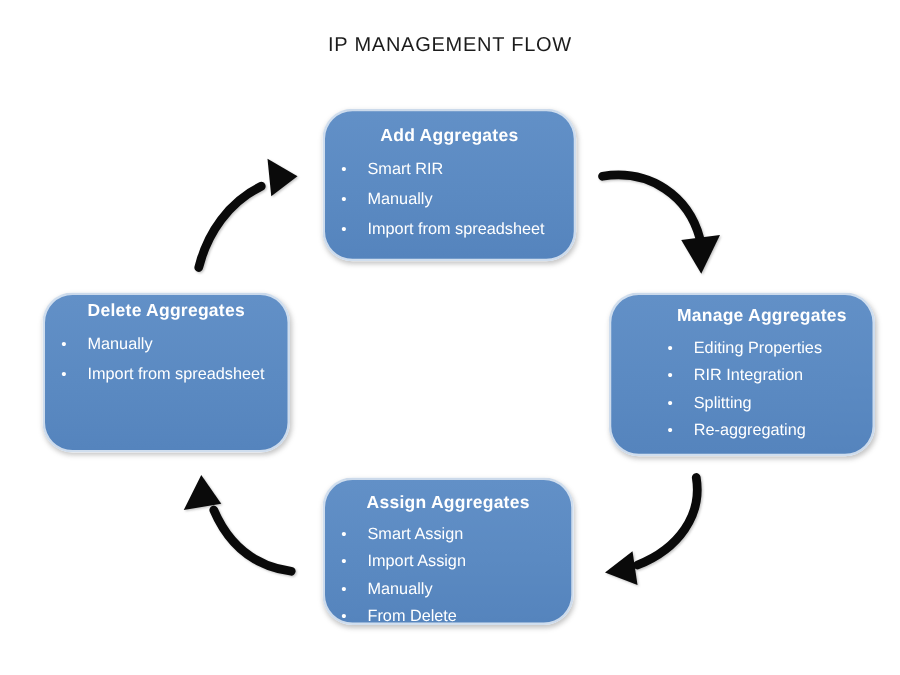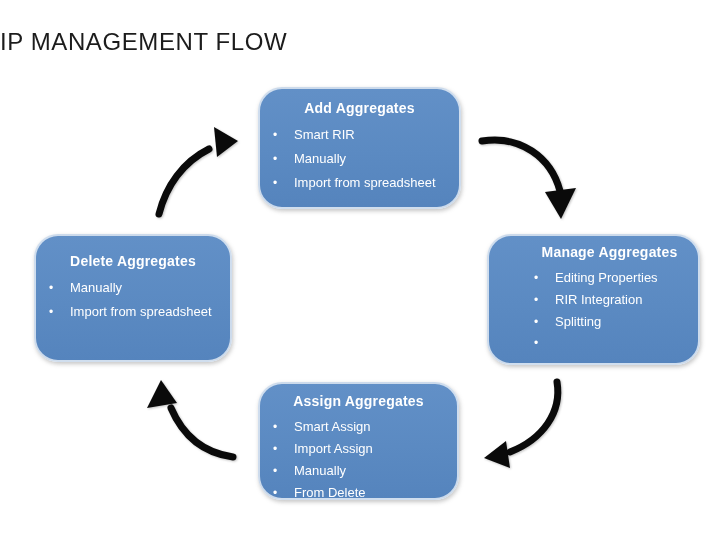--- a/index.html
+++ b/index.html
@@ -11,22 +11,22 @@
   }
   .canvas {
     position: relative;
     width: 720px; height: 540px;
     background: #ffffff;
   }
   .diagram-title {
     position: absolute;
     top: 28px; left: 0;
     width: 720px;
-    text-align: left;
-    font-size: 24px;
+    text-align: center;
+    font-size: 16px;
     font-weight: 400;
     letter-spacing: 0.6px;
     color: #1c1c1c;
   }
   .flow-box {
     position: absolute;
     box-sizing: border-box;
     background: linear-gradient(180deg, #6290c7 0%, #5b8ac2 55%, #5584bd 100%);
     border: 2px solid rgba(255,255,255,0.70);
     border-radius: 24px;
@@ -56,21 +56,21 @@
     box-sizing: border-box;
     font-size: 12px;
     flex: 0 0 auto;
   }
   .pitch-24 li { line-height: 24px; }
   .pitch-21 li { line-height: 21px; }
 
   .box-add    { left: 258px; top:  87px; width: 203px; height: 122px; padding-top: 11px; }
   .box-manage { left: 487px; top: 234px; width: 213px; height: 131px; padding-top:  8px; padding-left: 32px; }
   .box-assign { left: 258px; top: 382px; width: 201px; height: 118px; padding-top:  9px; }
-  .box-delete { left:  34px; top: 234px; width: 198px; height: 128px; padding-top:  17px; }
+  .box-delete { left:  34px; top: 234px; width: 198px; height: 128px; padding-top:  4px; }
 
   svg.arrow-layer {
     position: absolute;
     left: 0; top: 0;
     width: 720px; height: 540px;
     pointer-events: none;
   }
   .arrow path {
     fill: none;
     stroke: #0a0a0a;
@@ -134,20 +134,21 @@
       <li>
           <span class="bullet">•</span>
           <span>RIR Integration</span>
         </li>
       <li>
           <span class="bullet">•</span>
           <span>Splitting</span>
         </li>
       <li>
           <span class="bullet">•</span>
+          <span>Re-aggregating</span>
         </li>
     </ul>
   </div>
 
   <div class="flow-box box-assign">
     <h2>Assign Aggregates</h2>
     <ul class="bullets pitch-21">
       <li>
           <span class="bullet">•</span>
           <span>Smart Assign</span>

